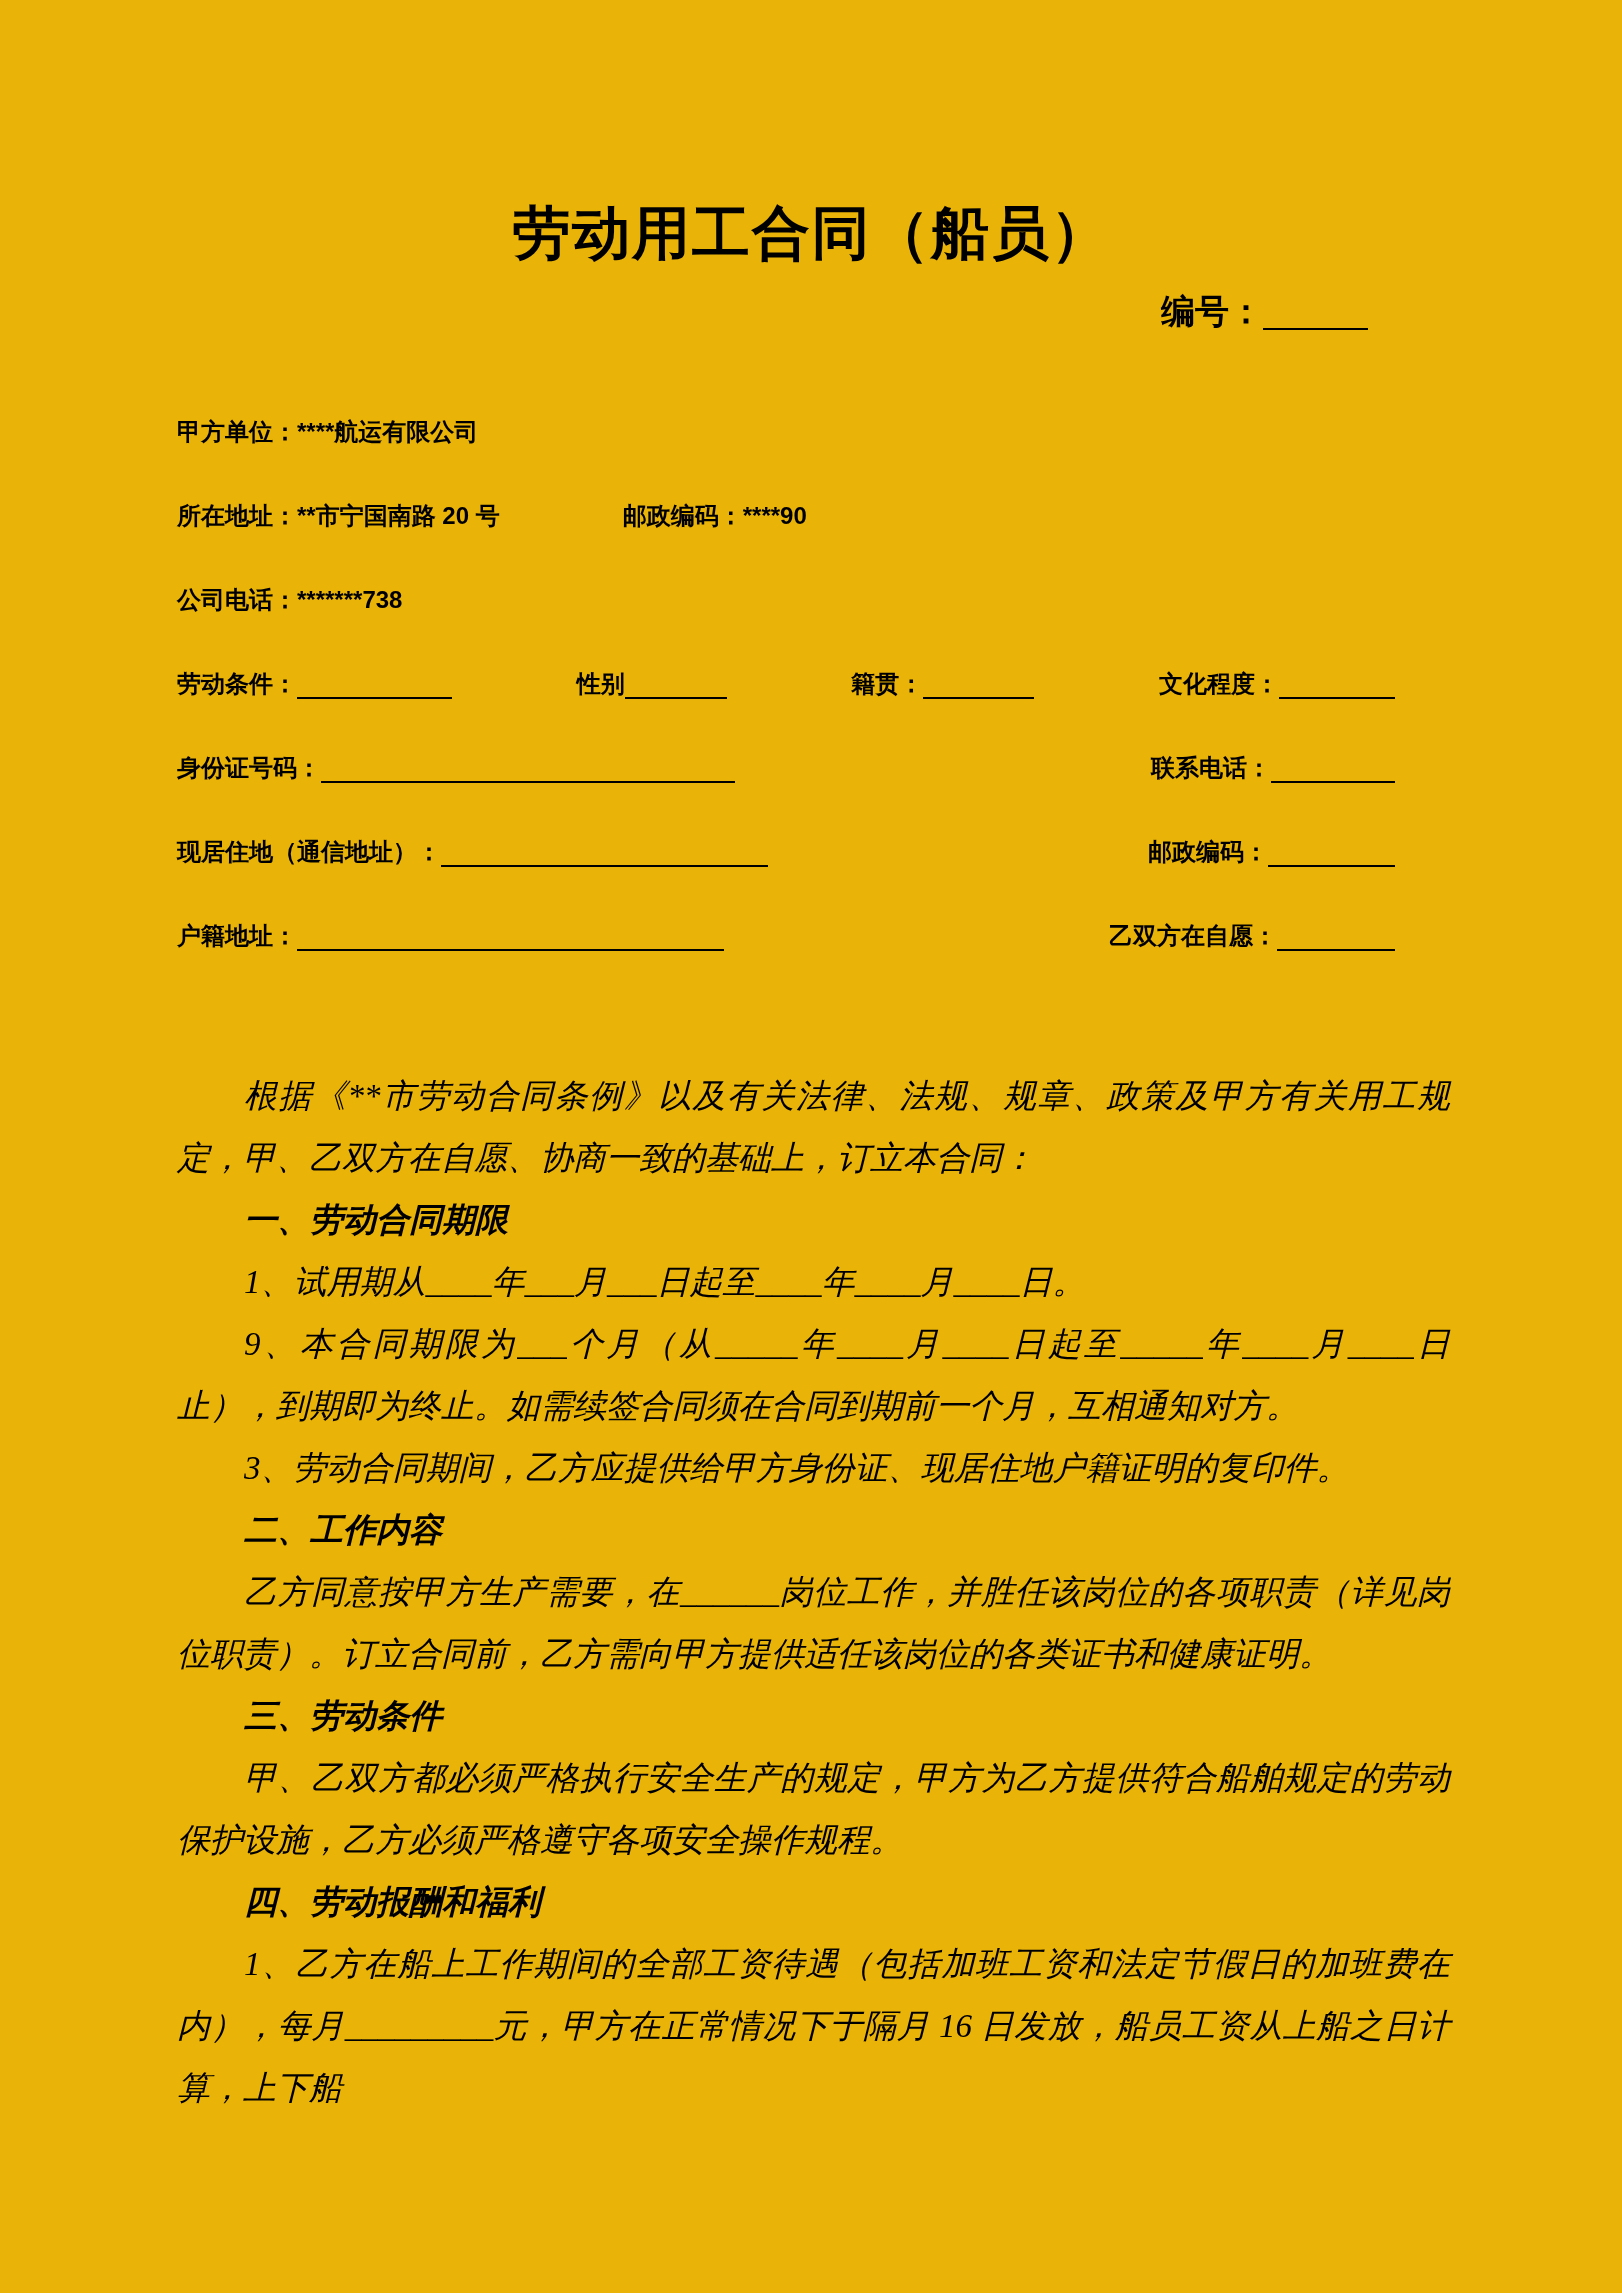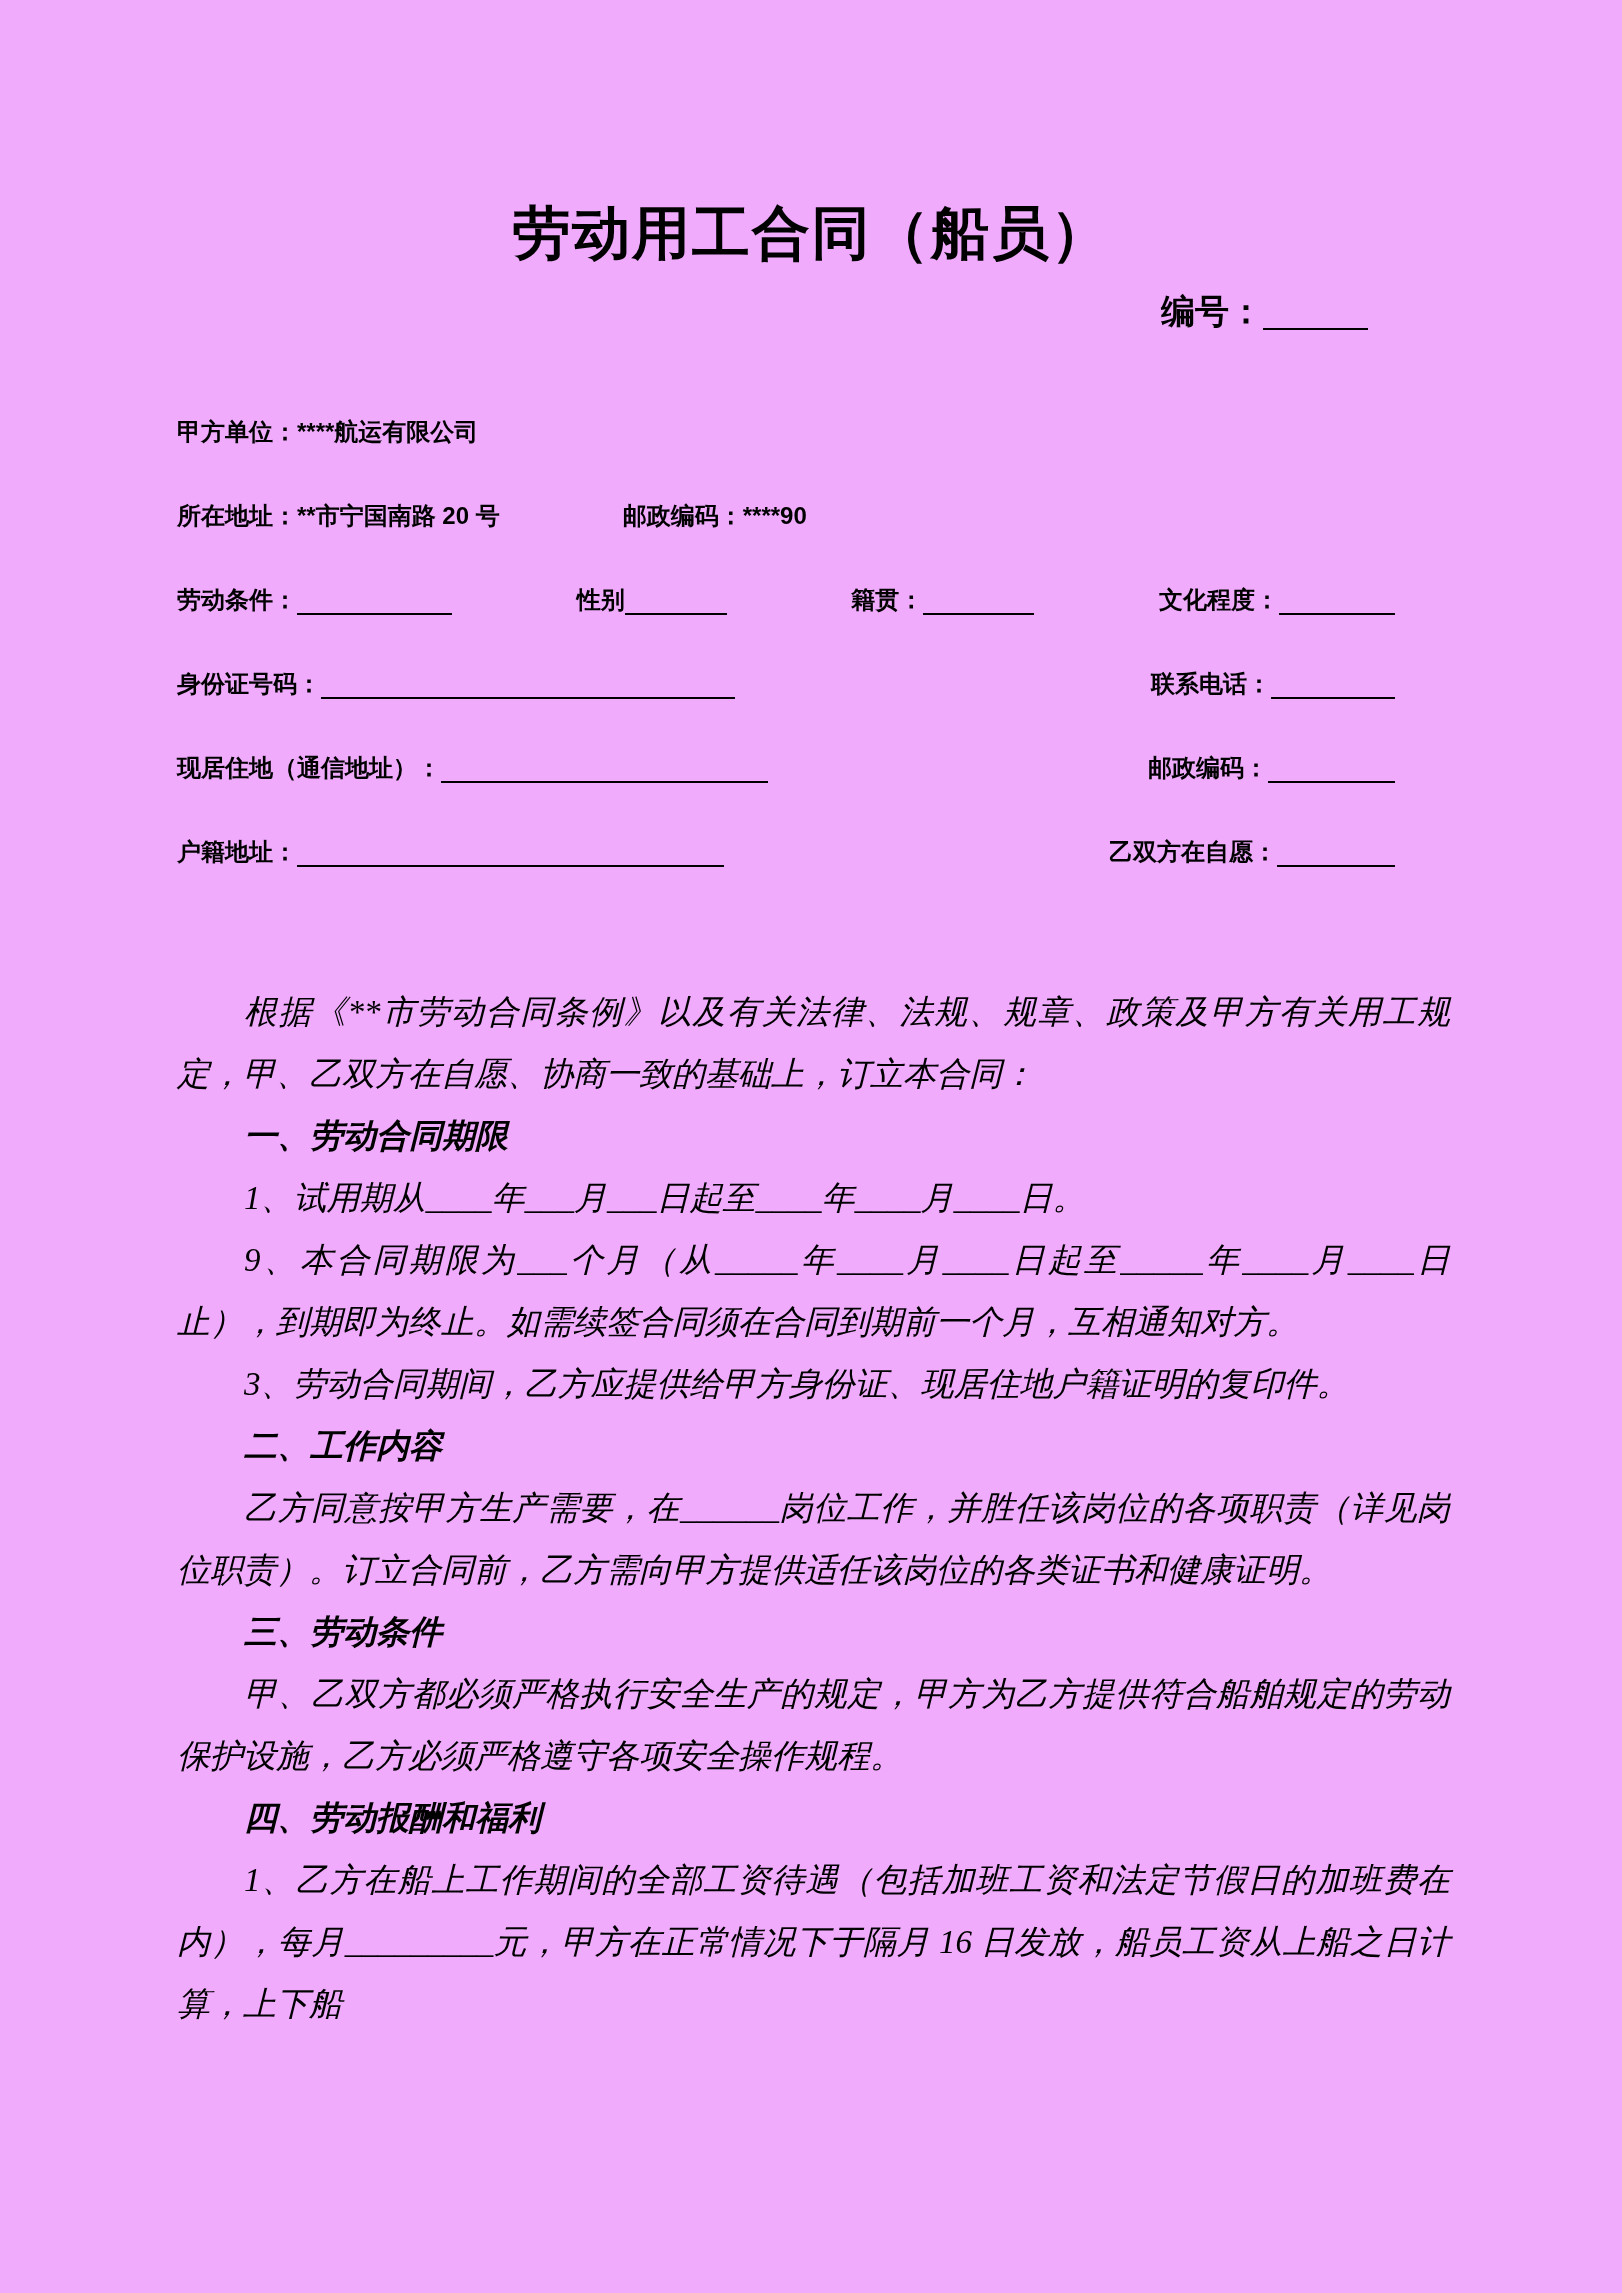--- a/index.html
+++ b/index.html
@@ -1,21 +1,21 @@
 <!DOCTYPE html>
 <html style="font-size:14.5px"><head>
 <meta charset="utf-8">
 <style>
   html,body{margin:0;padding:0;background:#ffffff;}
   .page{
     position:relative;
     width:1623px;
     height:2294px;
     margin:0 auto;
-    background:#f0abfc;
+    background:#eab308;
     color:#000;
     overflow:hidden;
     font-family:"Liberation Serif","DejaVu Serif",serif;
   }
   .title{
     margin-top:202px;
     text-align:center;
     font-size:58px;
     font-weight:bold;
     line-height:1.1;
@@ -78,20 +78,23 @@
   </div>
 
   <div class="fills">
       <div class="fill-row">
         <span class="fill-group"><span>甲方单位：****航运有限公司</span></span>
       </div>
       <div class="fill-row gap">
         <span class="fill-group"><span>所在地址：**市宁国南路 20 号</span></span>
         <span class="fill-group"><span>邮政编码：****90</span></span>
       </div>
+      <div class="fill-row">
+        <span class="fill-group"><span>公司电话：*******738</span></span>
+      </div>
       <div class="fill-row spread">
         <span class="fill-group"><span>劳动条件：</span><span class="blank" style="width: 155px;"></span></span>
         <span class="fill-group"><span>性别</span><span class="blank" style="width: 102px;"></span></span>
         <span class="fill-group"><span>籍贯：</span><span class="blank" style="width: 111px;"></span></span>
         <span class="fill-group"><span>文化程度：</span><span class="blank" style="width: 116px;"></span></span>
       </div>
       <div class="fill-row spread">
         <span class="fill-group"><span>身份证号码：</span><span class="blank" style="width: 414px;"></span></span>
         <span class="fill-group"><span>联系电话：</span><span class="blank" style="width: 124px;"></span></span>
       </div>

